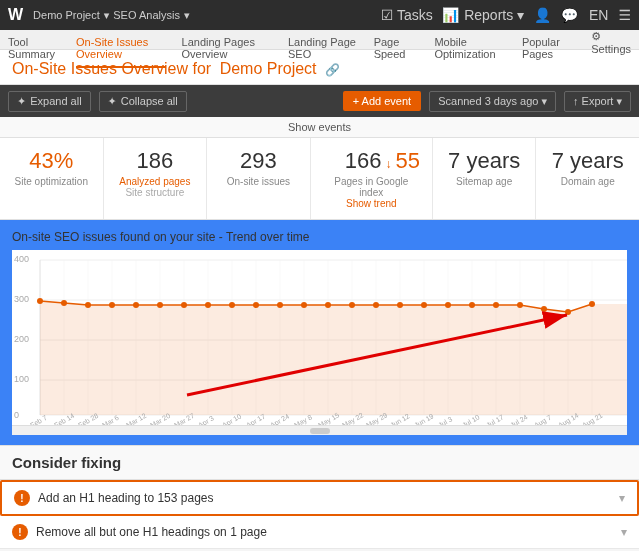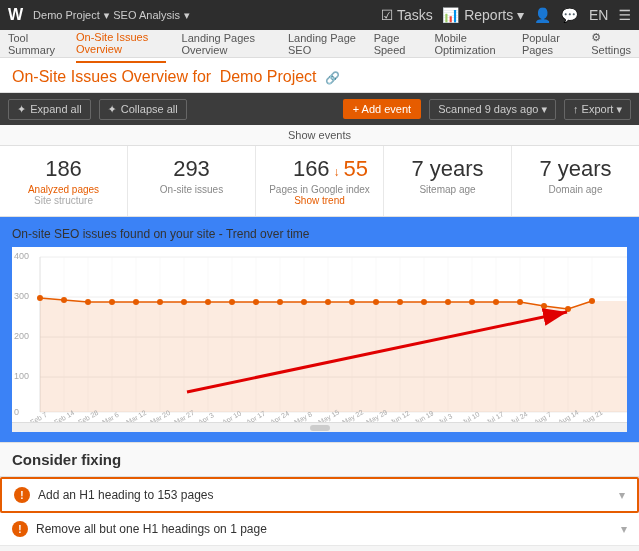--- a/index.html
+++ b/index.html
@@ -34,23 +34,23 @@
       align-items: center;
       gap: 10px;
       color: #ccc;
       font-size: 14px;
     }
 
     
     .secondary-nav {
       background: #f0f0f0;
       display: flex;
-      align-items: center;
+      align-items: flex-start;
       padding: 0 8px;
-      height: 28px;
+      height: 20px;
       border-bottom: 1px solid #ddd;
       font-size: 11px;
       gap: 16px;
       color: #555;
     }
     .secondary-nav .nav-item { cursor: pointer; padding: 6px 0; }
     .secondary-nav .nav-item.active {
       color: #e65c00;
       border-bottom: 2px solid #e65c00;
     }
@@ -261,30 +261,34 @@
   <button class="btn-toolbar">
     <span>✦</span>
     <span>Expand all</span>
   </button>
   <button class="btn-toolbar">
     <span>✦</span>
     <span>Collapse all</span>
   </button>
   <div class="right-actions">
     <button class="btn-orange">+ Add event</button>
-    <span class="scan-info">Scanned 9 days ago ▾</span>
+    <span class="scan-info">Scanned 3 days ago ▾</span>
     <button class="export-btn">↑ Export ▾</button>
   </div>
 </div>
 
 <div class="show-events-bar">
   <span>Show events</span>
 </div>
 
 <div class="stats-row">
+  <div class="stat-box">
+    <div class="stat-value orange">43%</div>
+    <div class="stat-label">Site optimization</div>
+  </div>
   <div class="stat-box">
     <div class="stat-value">186</div>
     <div class="stat-label"><a href="#" style="color:#e65c00;text-decoration:none;">Analyzed pages</a></div>
     <div class="stat-sublabel">Site structure</div>
   </div>
   <div class="stat-box">
     <div class="stat-value">293</div>
     <div class="stat-label">On-site issues</div>
   </div>
   <div class="stat-box">

